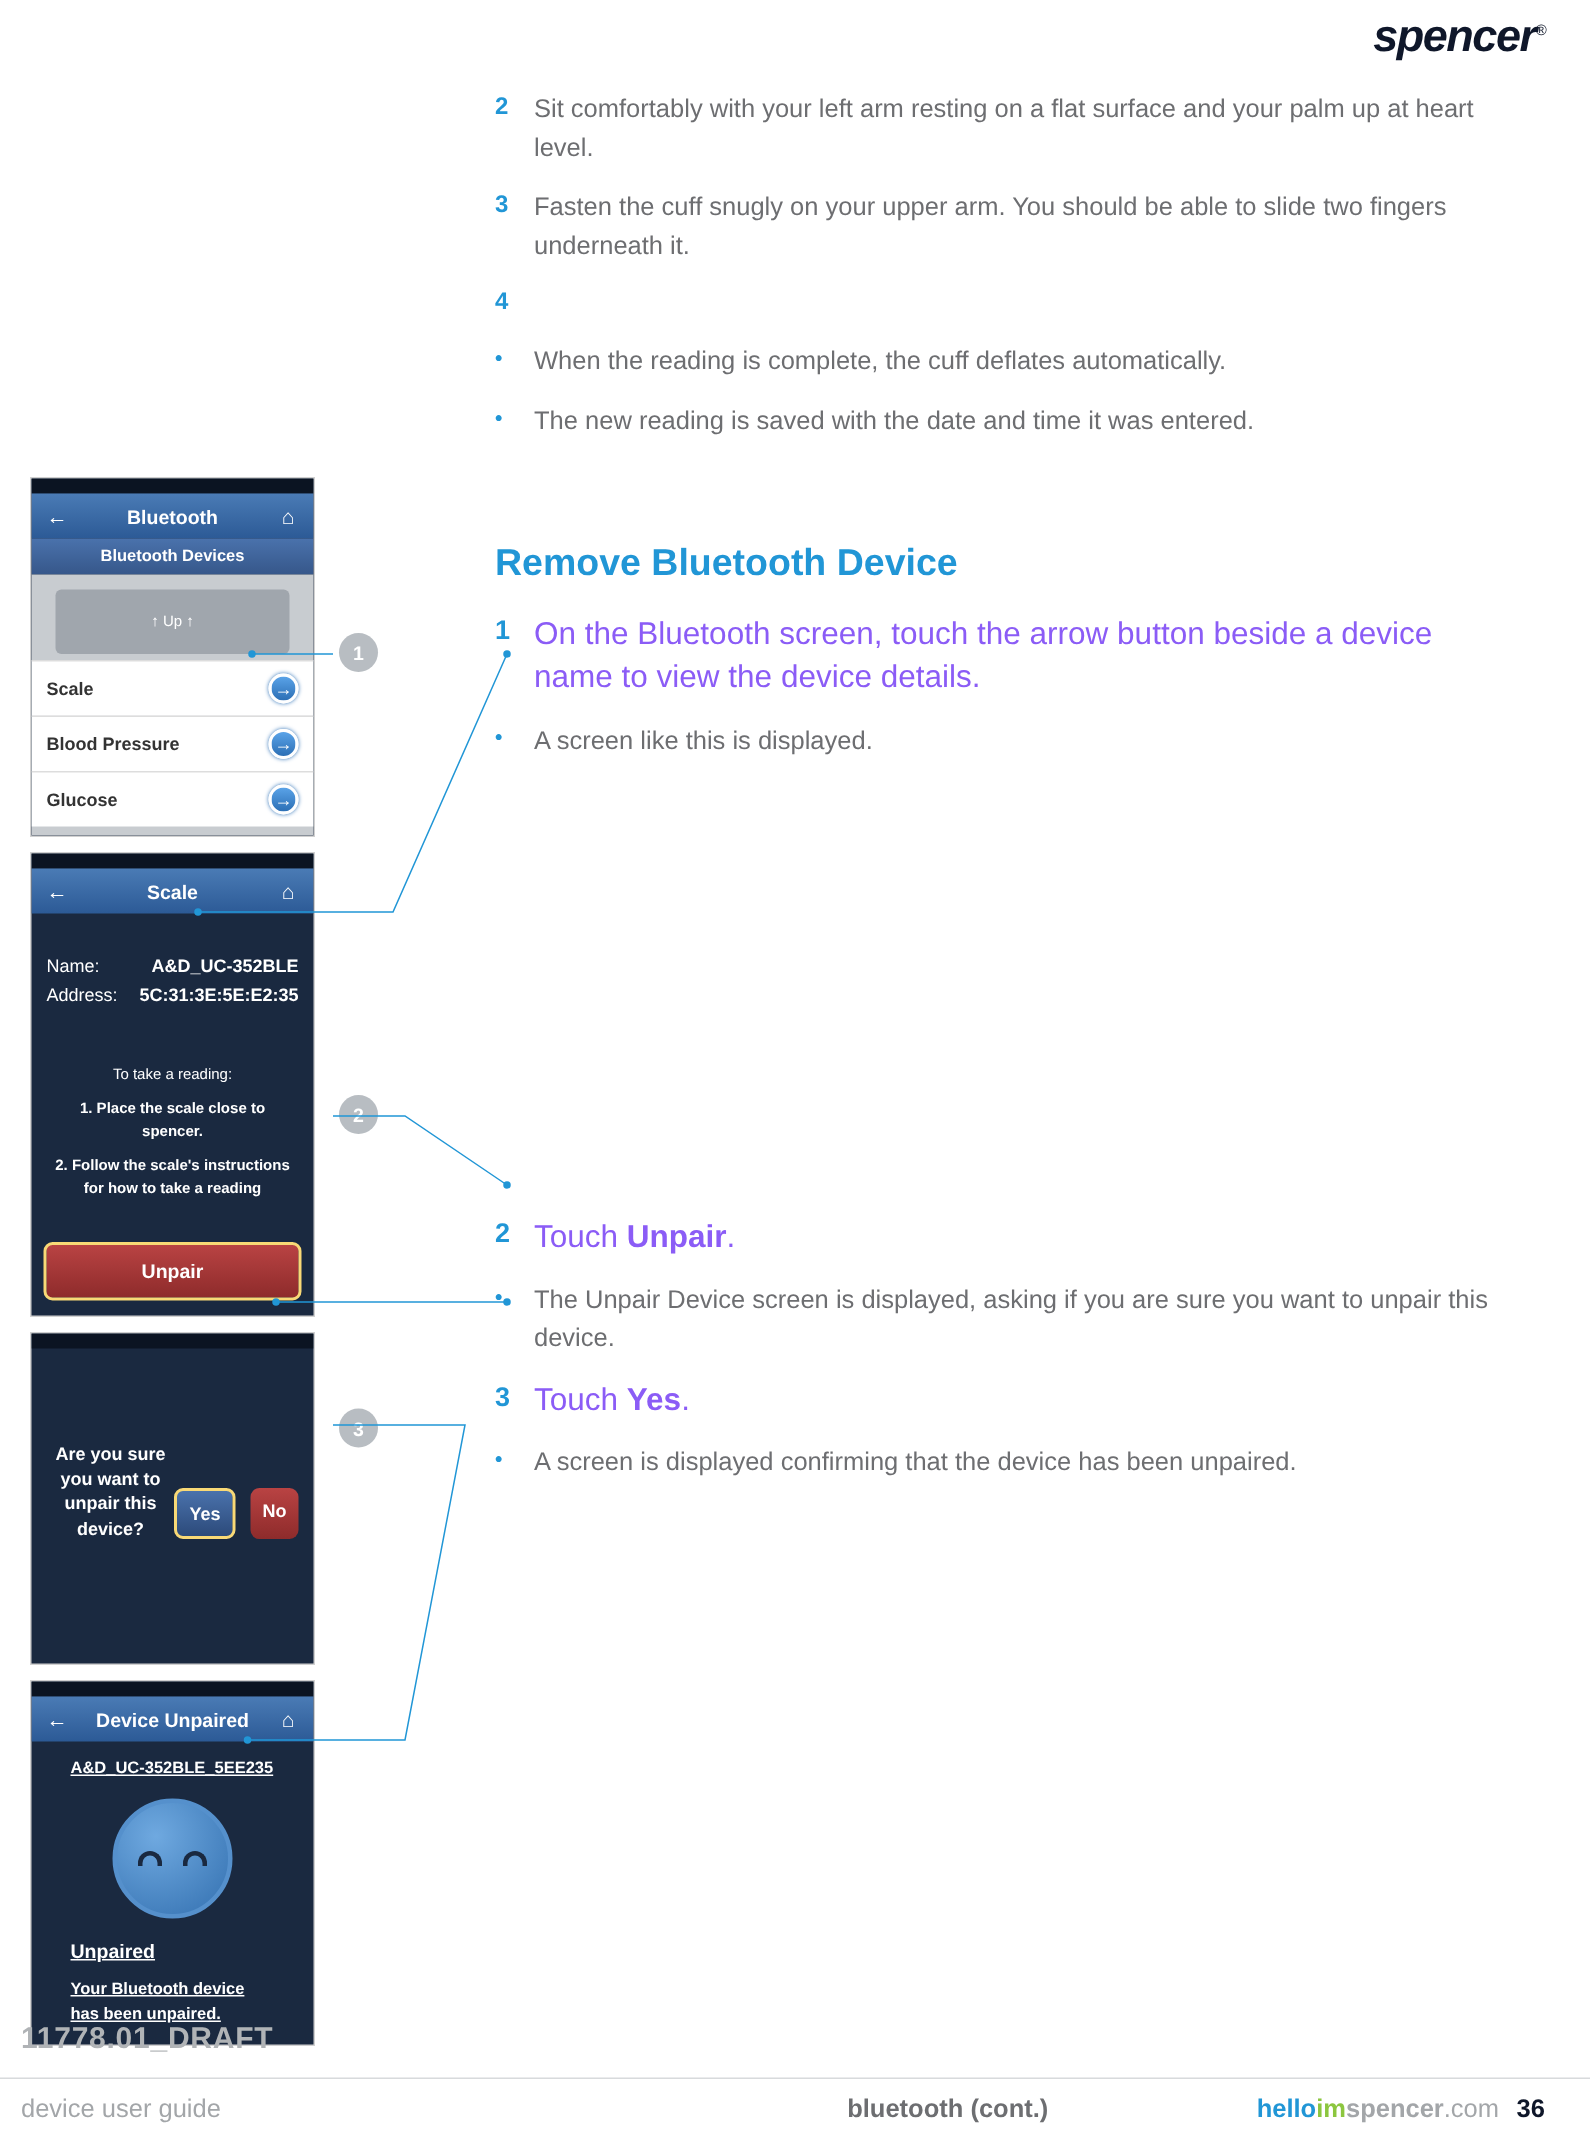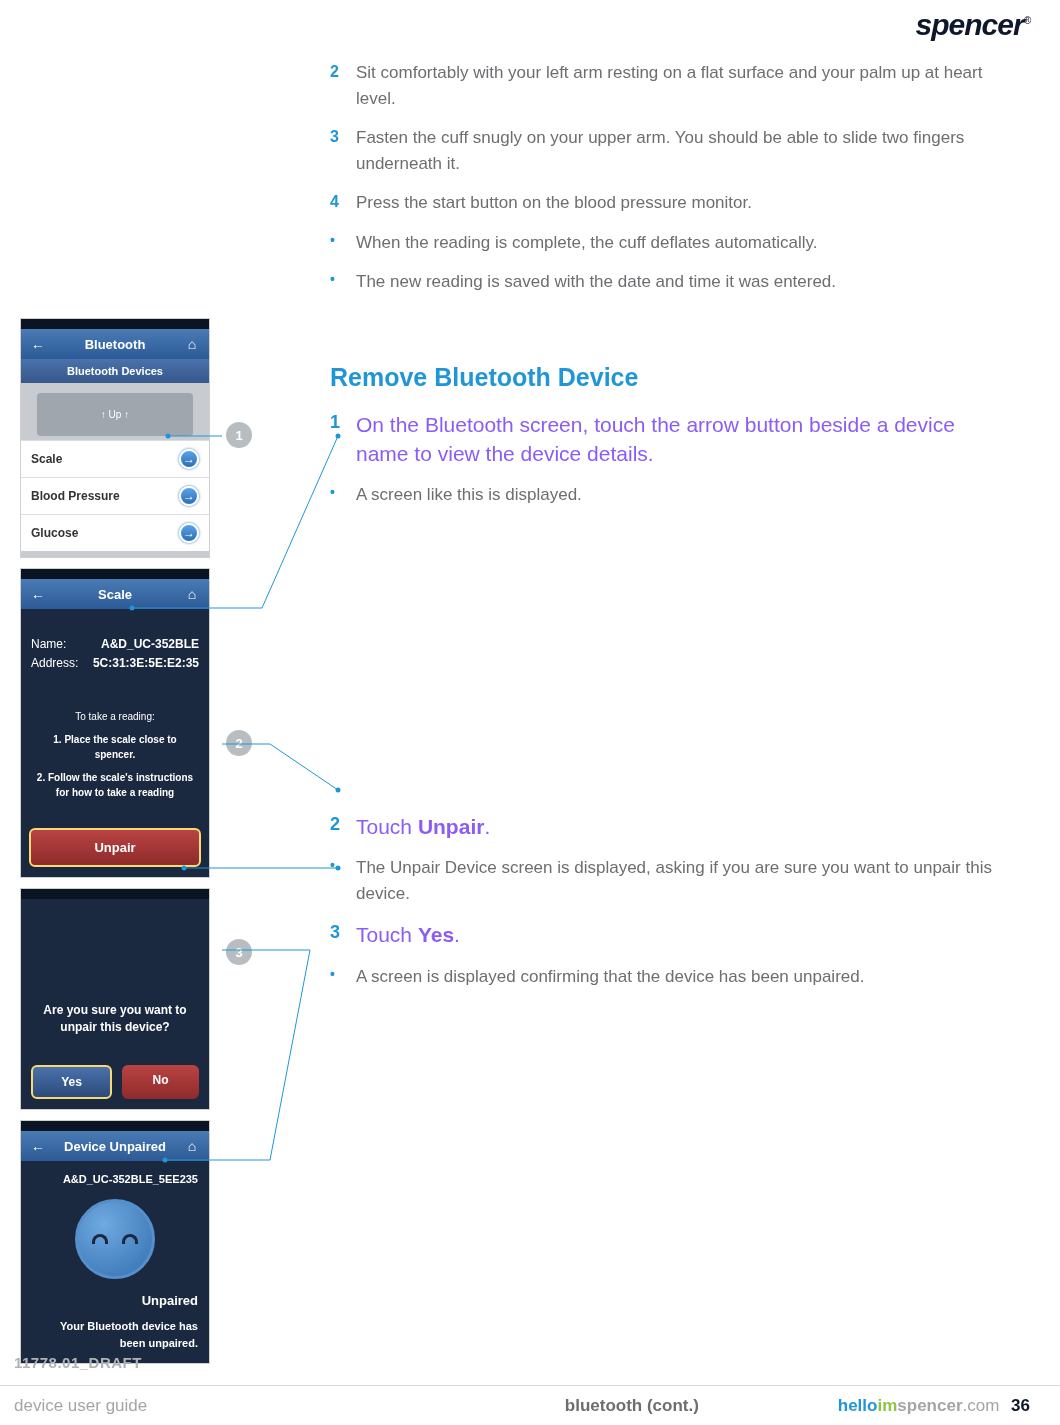--- a/index.html
+++ b/index.html
@@ -52,46 +52,46 @@
   .arrow-circ { width: 20px; height: 20px; border-radius: 50%; background: linear-gradient(#5aa3e8, #2c6fb5); color: #fff; display: flex; align-items: center; justify-content: center; font-size: 12px; border: 2px solid #fff; box-shadow: 0 0 3px #2c6fb5; }
 
   
   .s2-info { padding: 26px 10px; font-size: 12px; line-height: 1.6; }
   .s2-info-row { display: flex; justify-content: space-between; }
   .s2-instr { text-align: center; padding: 10px 14px; font-size: 10px; line-height: 1.5; }
   .s2-instr p { margin-bottom: 8px; }
   .unpair-btn { margin: 10px 8px 10px; padding: 10px; background: linear-gradient(#b94343, #8e2b2b); text-align: center; font-weight: bold; border-radius: 6px; border: 2px solid #f9d976; font-size: 13px; }
 
   
-  .s3-body { height: 210px; display: flex; flex-direction: column; justify-content: flex-end; align-items: center; padding: 20px 10px 10px; }
+  .s3-body { height: 210px; display: flex; flex-direction: row; justify-content: flex-end; align-items: center; padding: 20px 10px 10px; }
   .s3-q { text-align: center; font-size: 12px; margin-bottom: 30px; font-weight: bold; line-height: 1.4; }
   .s3-btns { display: flex; gap: 10px; width: 100%; }
   .s3-btn { flex: 1; padding: 8px; text-align: center; font-weight: bold; border-radius: 6px; font-size: 12px; }
   .yes-btn { background: linear-gradient(#4a72ac, #2c4a7a); border: 2px solid #f9d976; }
   .no-btn { background: linear-gradient(#b94343, #8e2b2b); }
 
   
-  .s4-body { text-align: right; padding: 12px 11px; }
+  .s4-body { text-align: left; padding: 12px 26px; text-decoration: underline; }
   .s4-name { font-size: 11px; font-weight: bold; margin-bottom: 14px; }
   .s4-face { width: 80px; height: 80px; border-radius: 50%; background: radial-gradient(circle at 35% 30%, #6fa9e0, #3370b0); margin: 0 auto 14px; display: flex; align-items: center; justify-content: center; font-size: 20px; border: 3px solid #5590cc; }
   .s4-eyes { display: flex; gap: 14px; }
   .s4-eye { width: 16px; height: 10px; border: 3px solid #1a2940; border-bottom: none; border-radius: 16px 16px 0 0; }
   .s4-status { font-weight: bold; font-size: 13px; margin-bottom: 10px; }
   .s4-msg { font-size: 11px; font-weight: bold; line-height: 1.5; }
 
   
   .callout { position: absolute; width: 26px; height: 26px; border-radius: 50%; background: #b8bdc2; color: #fff; font-size: 13px; font-weight: bold; display: flex; align-items: center; justify-content: center; }
   .co1 { left: 226px; top: 422px; }
   .co2 { left: 226px; top: 730px; }
   .co3 { left: 226px; top: 939px; }
 
   
   svg.leaders { position: absolute; left: 0; top: 0; pointer-events: none; }
 
-  .draft { position: absolute; left: 14px; bottom: 54px; color: #b0b3b6; font-size: 15px; font-weight: bold; letter-spacing: 0.5px; }
+  .draft { position: absolute; left: 14px; bottom: 54px; color: #b0b3b6; font-size: 20px; font-weight: bold; letter-spacing: 0.5px; }
   .footer { position: absolute; left: 0; bottom: 0; width: 100%; height: 40px; border-top: 1px solid #d8dadc; display: flex; align-items: center; padding: 0 30px 0 14px; font-size: 17px; color: #a3a6a9; }
   .f-left { flex: 1; }
   .f-center { flex: 1; text-align: center; font-weight: bold; color: #6d6e71; }
   .f-right { text-align: right; }
   .f-hello { color: #2196d6; font-weight: bold; }
   .f-im { color: #8cc63f; font-weight: bold; }
   .f-spencer { color: #a3a6a9; font-weight: bold; }
   .f-page { color: #0f172a; font-weight: bold; margin-left: 7px; }
 </style>
 </head>
@@ -104,21 +104,20 @@
     <div class="step-row">
         <span class="step-num">2</span>
         <span class="step-txt">Sit comfortably with your left arm resting on a flat surface and your palm up at heart level.</span>
       </div>
     <div class="step-row">
         <span class="step-num">3</span>
         <span class="step-txt">Fasten the cuff snugly on your upper arm. You should be able to slide two fingers underneath it.</span>
       </div>
     <div class="step-row">
         <span class="step-num">4</span>
-        <span class="step-txt">Press the start button on the blood pressure monitor.</span>
       </div>
     <div class="step-row">
         <span class="step-dot">•</span>
         <span class="step-txt">When the reading is complete, the cuff deflates automatically.</span>
       </div>
     <div class="step-row">
         <span class="step-dot">•</span>
         <span class="step-txt">The new reading is saved with the date and time it was entered.</span>
       </div>
   </div>

